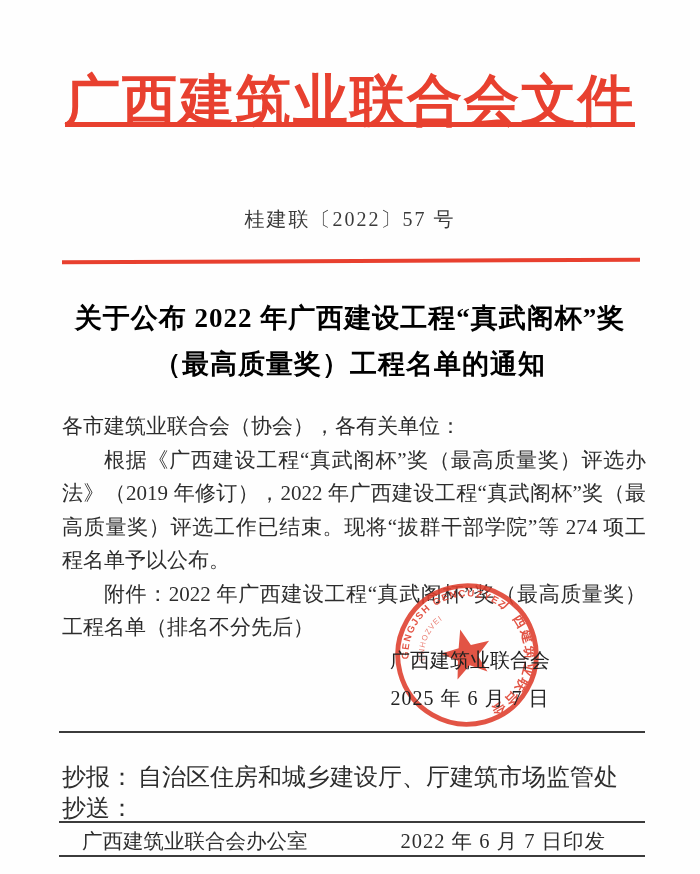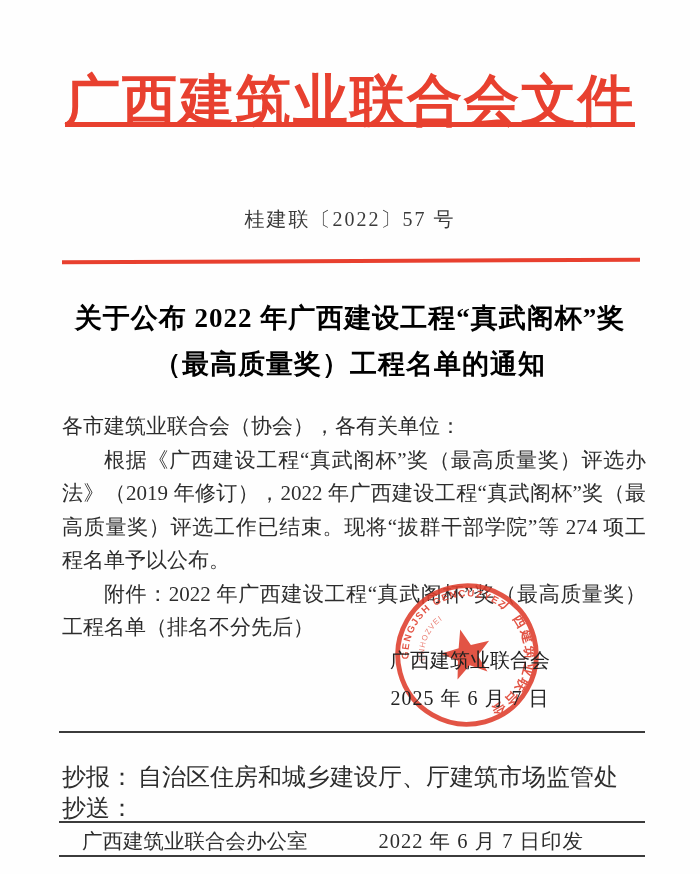--- a/index.html
+++ b/index.html
@@ -76,21 +76,21 @@
   }
   .cc-row{display:flex;}
   .cc-label{flex:0 0 auto;margin-right:4px;white-space:nowrap;}
   .cc-text{flex:1 1 auto;text-align:justify;}
   .issuer-row{
     position:absolute;top:827px;left:62px;width:584px;
     display:flex;justify-content:space-between;align-items:center;
     font-size:20.5px;line-height:28px;color:#2d2d2d;
   }
   .issuer-name{margin-left:20px;}
-  .print-date{margin-right:62px;letter-spacing:1px;}
+  .print-date{margin-right:40px;letter-spacing:1px;}
   :root{--red:#e8402f;}
 </style>
 </head>
 <body>
 
 <div class="page">
 
   <h1 class="org-header">广西建筑业联合会文件</h1>
 
   <div class="doc-number">桂建联〔2022〕57 号</div>

